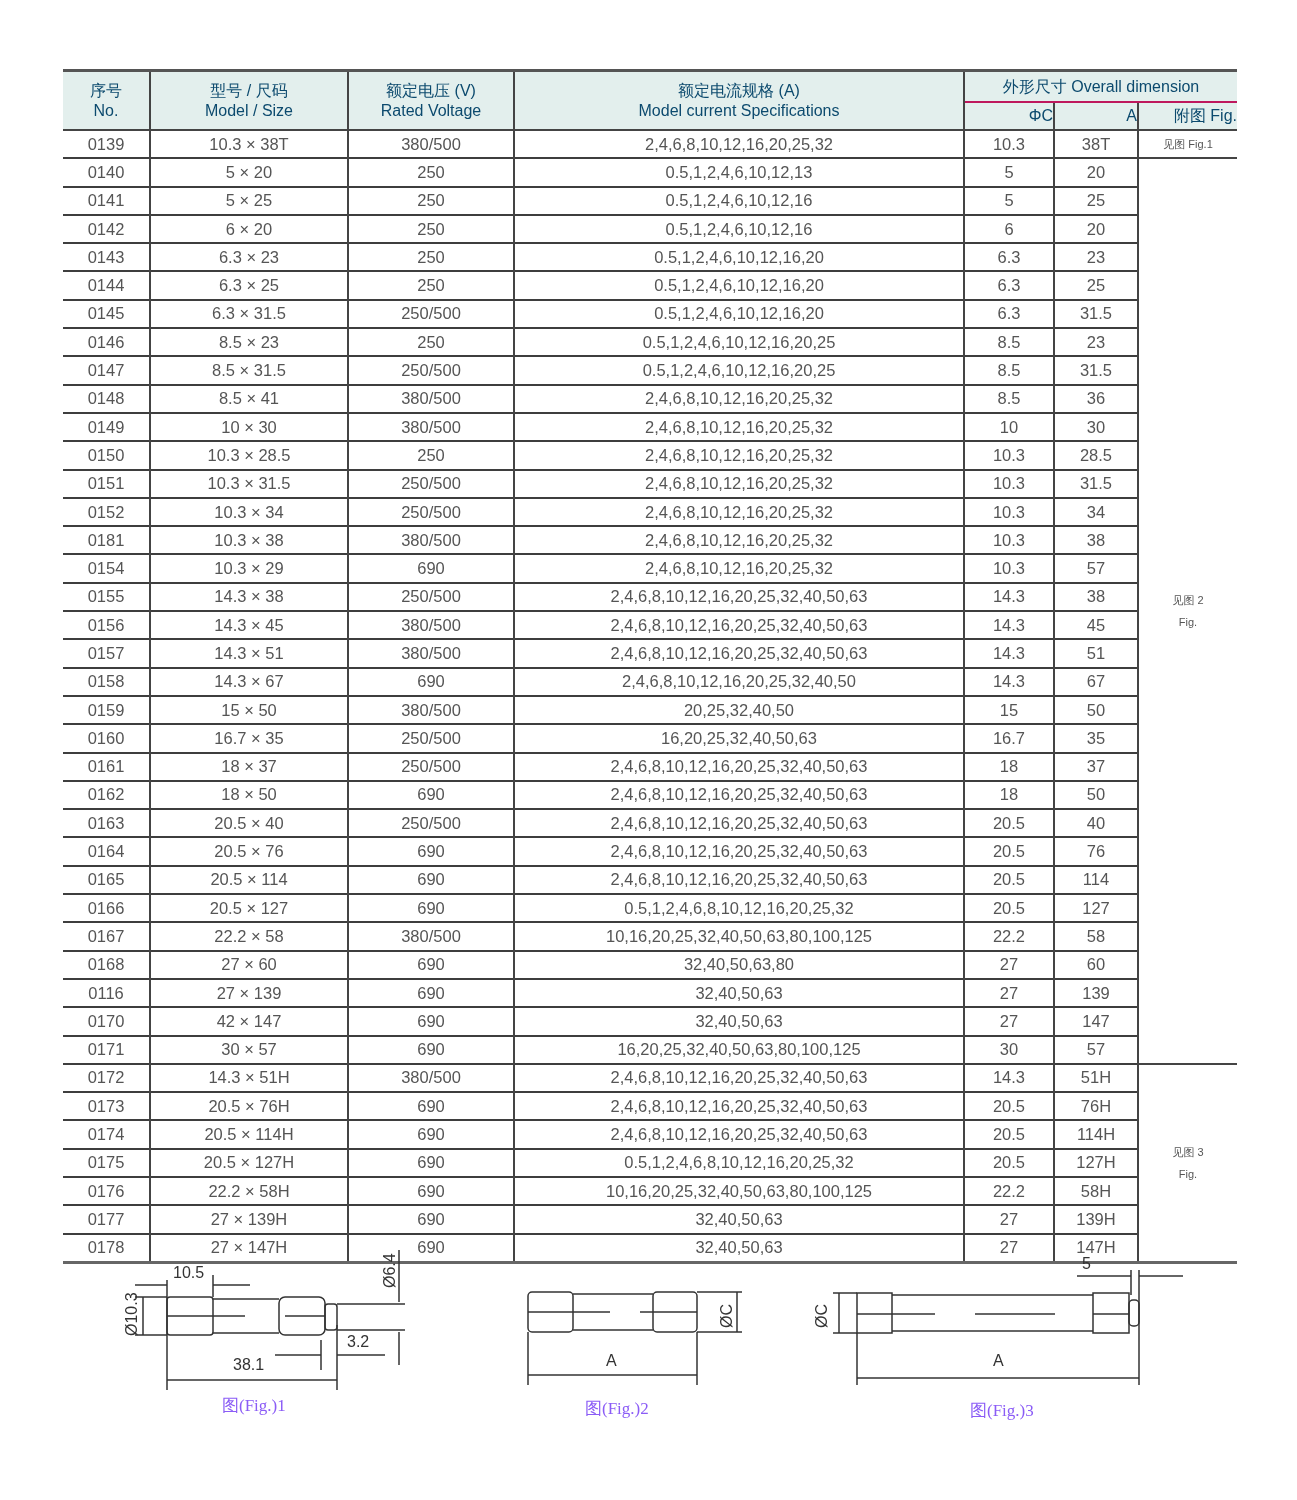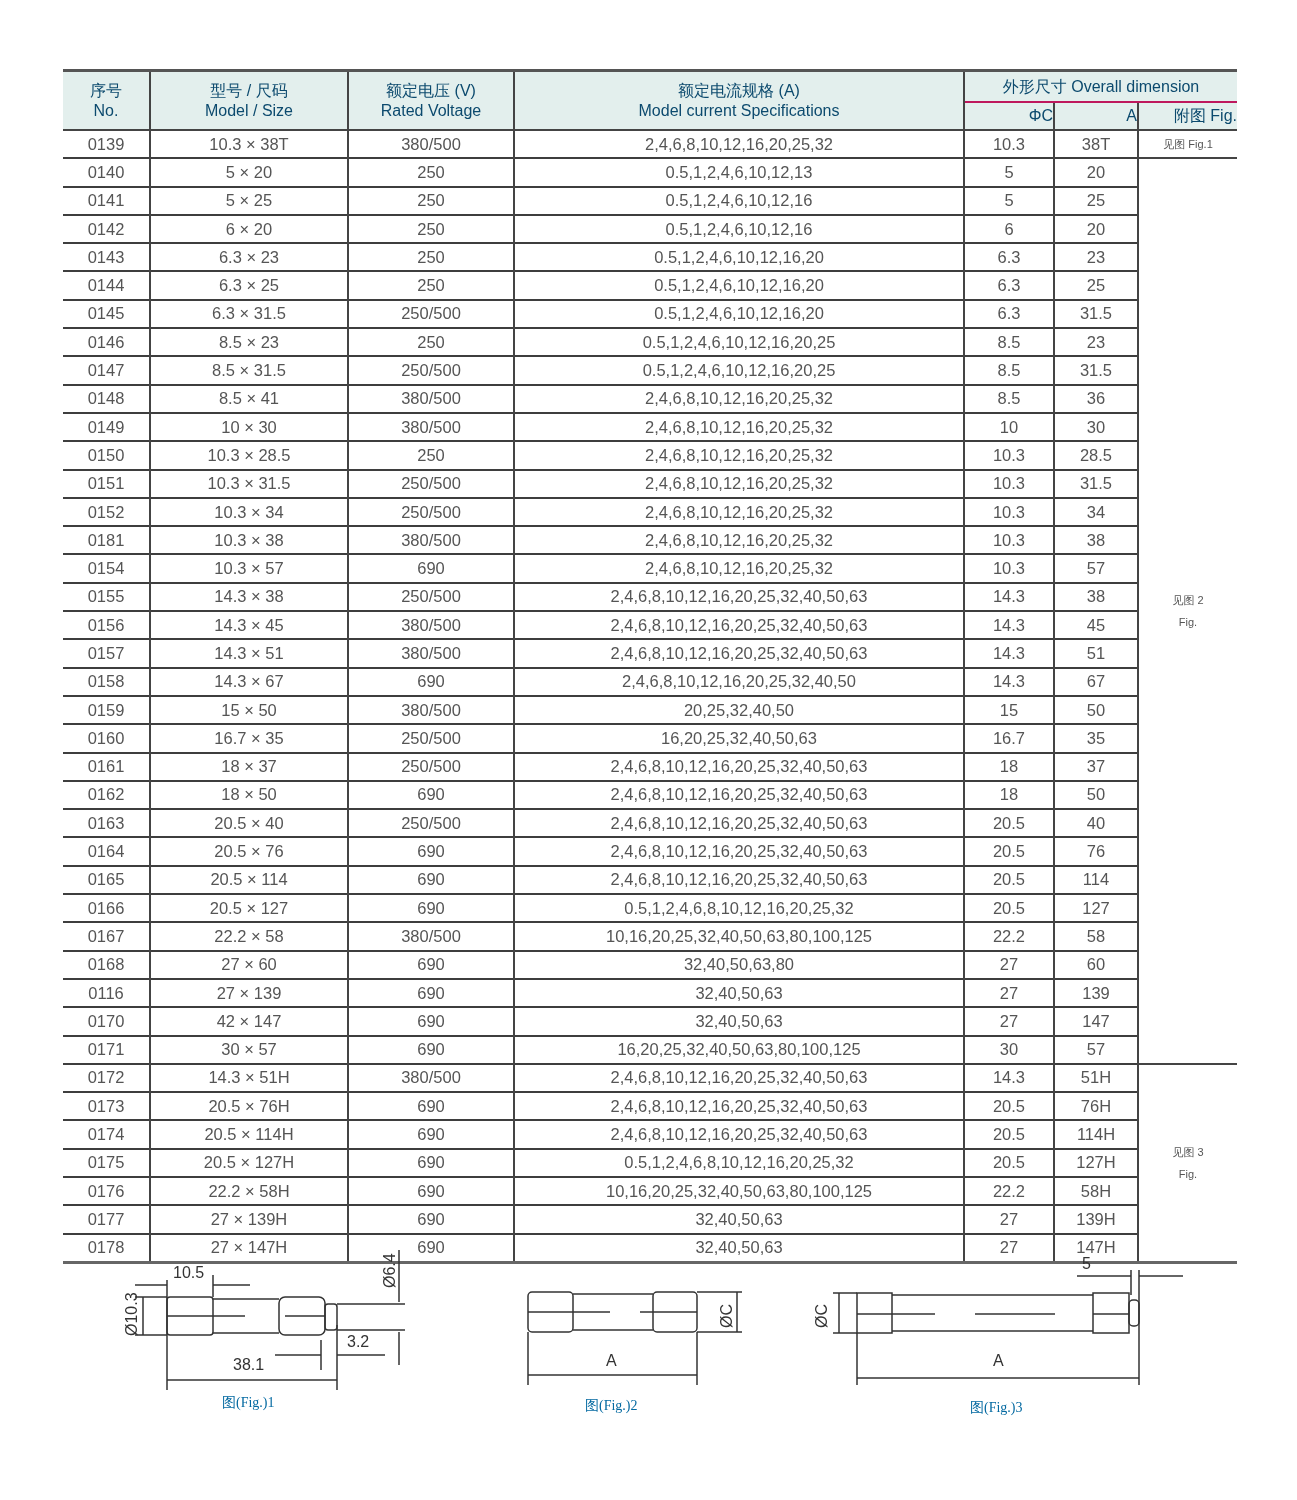--- a/index.html
+++ b/index.html
@@ -15,21 +15,21 @@
   .tbl thead tr.h1 th { border-top:3px solid #555; }
   .tbl thead tr.h2 th { border-top:2px solid #be185d;text-align:right; }
   .tbl tbody tr:first-child td { border-top:2px solid #444; }
   .vr { border-left:2px solid #444; }
   .tbl tbody tr:last-child td { border-bottom:3px solid #666; }
   .tbl td.fig { border-top:none; font-size:11px; line-height:22px; color:#555;text-align:center; }
   .tbl td.fig.first { border-top:2px solid #444; border-bottom:2px solid #444; }
   .tbl td.fig.g3 { border-top:2px solid #444; border-bottom:3px solid #666;margin-top:20px; }
   .stack { display:block; }
   .figure { position:absolute; }
-  .figcap { position:absolute; font-family:"Liberation Serif", "DejaVu Serif", serif; font-size:14px; color:#0369a1; }
+  .figcap { position:absolute; font-family:"Liberation Serif", "DejaVu Serif", serif; font-size:17px; color:#8b5cf6; }
   .dim { font-family:"Liberation Sans", sans-serif; font-size:16px; fill:#333; }
 </style>
 </head>
 <body>
 
 <table class="tbl">
   <colgroup>
     <col style="width:87px">
       <col style="width:198px">
       <col style="width:166px">
@@ -185,21 +185,21 @@
       <tr>
         <td>0181</td>
         <td class="vr">10.3 × 38</td>
         <td class="vr">380/500</td>
         <td class="vr">2,4,6,8,10,12,16,20,25,32</td>
         <td class="vr">10.3</td>
         <td class="vr">38</td>
       </tr>
       <tr>
         <td>0154</td>
-        <td class="vr">10.3 × 57</td>
+        <td class="vr">10.3 × 29</td>
         <td class="vr">690</td>
         <td class="vr">2,4,6,8,10,12,16,20,25,32</td>
         <td class="vr">10.3</td>
         <td class="vr">57</td>
       </tr>
       <tr>
         <td>0155</td>
         <td class="vr">14.3 × 38</td>
         <td class="vr">250/500</td>
         <td class="vr">2,4,6,8,10,12,16,20,25,32,40,50,63</td>

